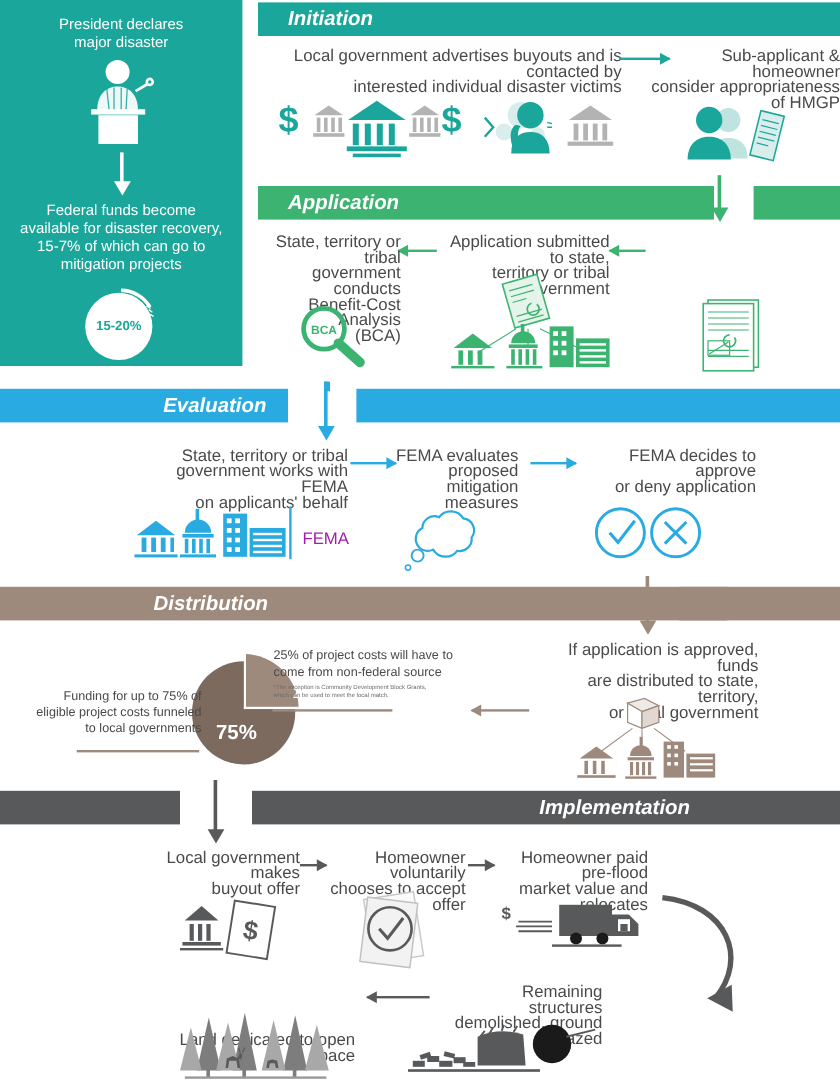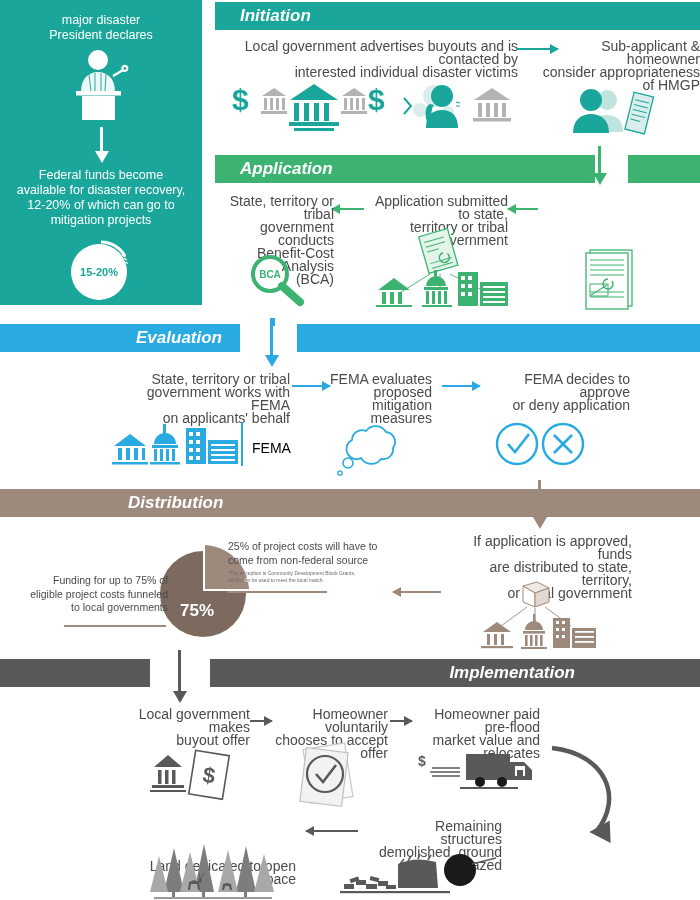--- a/index.html
+++ b/index.html
@@ -84,41 +84,41 @@
   
   svg { display: block; overflow: visible; }
 </style>
 </head>
 <body>
 
 <div class="canvas">
 
   <div class="abs teal-panel">
     <div class="abs ttxt" style="left:10px; top:13px; width:182px;">
+      <div>President declares</div>
       <div>major disaster</div>
-      <div>President declares</div>
     </div>
 
     <div class="abs" style="left:61px; top:48px;">
       <svg width="82" height="72" viewBox="0 0 82 72">
         <circle cx="37" cy="12" r="10" fill="#ffffff"></circle>
         <path d="M20 44 C20 30 28 24 37 24 C46 24 54 30 54 44 Z" fill="#ffffff" opacity="0.92"></path>
         <path d="M28 26 L30 44 M34 25 L34 44 M40 25 L40 44 M45 26 L44 44" stroke="#1aa69a" stroke-width="1.1" fill="none" opacity="0.85"></path>
         <rect x="15" y="43" width="45" height="4.5" fill="#ffffff"></rect>
         <rect x="21" y="48" width="33" height="24" fill="#ffffff"></rect>
         <path d="M52 28 L62 22 M62 22 a2.5 2.5 0 1 1 0.1 0.1" stroke="#ffffff" stroke-width="2.2" fill="none"></path>
       </svg>
     </div>
 
     <div class="abs arrow-v" style="left:100px; top:127px; height:25px; background:#ffffff; color:#ffffff;"></div>
 
     <div class="abs ttxt" style="left:8px; top:168px; width:186px;">
       <div>Federal funds become</div>
       <div>available for disaster recovery,</div>
-      <div>12-20% of which can go to</div>
+      <div>15-7% of which can go to</div>
       <div>mitigation projects</div>
     </div>
 
     <div class="abs donut-wrap" style="left:69px; top:238px;">
       <svg width="64" height="64" viewBox="0 0 64 64" style="position:absolute;left:0;top:0;">
         <path d="M32 4 A28 28 0 0 1 56 18" stroke="#ffffff" stroke-width="3" fill="none"></path>
         <path d="M53 17 l3.5 2 M55 20 l3 2.2 M56 24 l3 1.6" stroke="#ffffff" stroke-width="1.1" fill="none"></path>
       </svg>
       <div class="donut-disc"></div>
       <div class="donut-label">15-20%</div>
@@ -346,21 +346,21 @@
         <rect x="77" y="36" width="4" height="4"></rect>
           <rect x="84" y="36" width="4" height="4"></rect>
         <rect x="99" y="24" width="24" height="2"></rect>
           <rect x="99" y="29" width="24" height="2"></rect>
         <rect x="99" y="34" width="24" height="2"></rect>
           <rect x="99" y="39" width="24" height="2"></rect>
       </g>
     </svg>
   </div>
   <div class="abs" style="left:241px; top:422px; width:1.5px; height:44px; background:#29abe2;"></div>
-  <div class="abs" style="left:252px; top:440px; font-size:14px; color:#000000;">FEMA</div>
+  <div class="abs" style="left:252px; top:440px; font-size:14px; color:#a21caf;">FEMA</div>
 
   <div class="abs" style="left:328px; top:418px;">
     <svg width="84" height="60" viewBox="0 0 84 60">
       <path d="M24 22 a10 10 0 0 1 14 -9 a12 12 0 0 1 20 1 a10 10 0 0 1 7 16 a10 10 0 0 1 -12 11 a12 12 0 0 1 -20 -1 a10 10 0 0 1 -9 -18 Z" fill="none" stroke="#29abe2" stroke-width="1.8"></path>
       <circle cx="20" cy="45" r="5" fill="none" stroke="#29abe2" stroke-width="1.6"></circle>
       <circle cx="12" cy="55" r="2.2" fill="none" stroke="#29abe2" stroke-width="1.3"></circle>
     </svg>
   </div>
 
   <div class="abs" style="left:495px; top:418px;">

